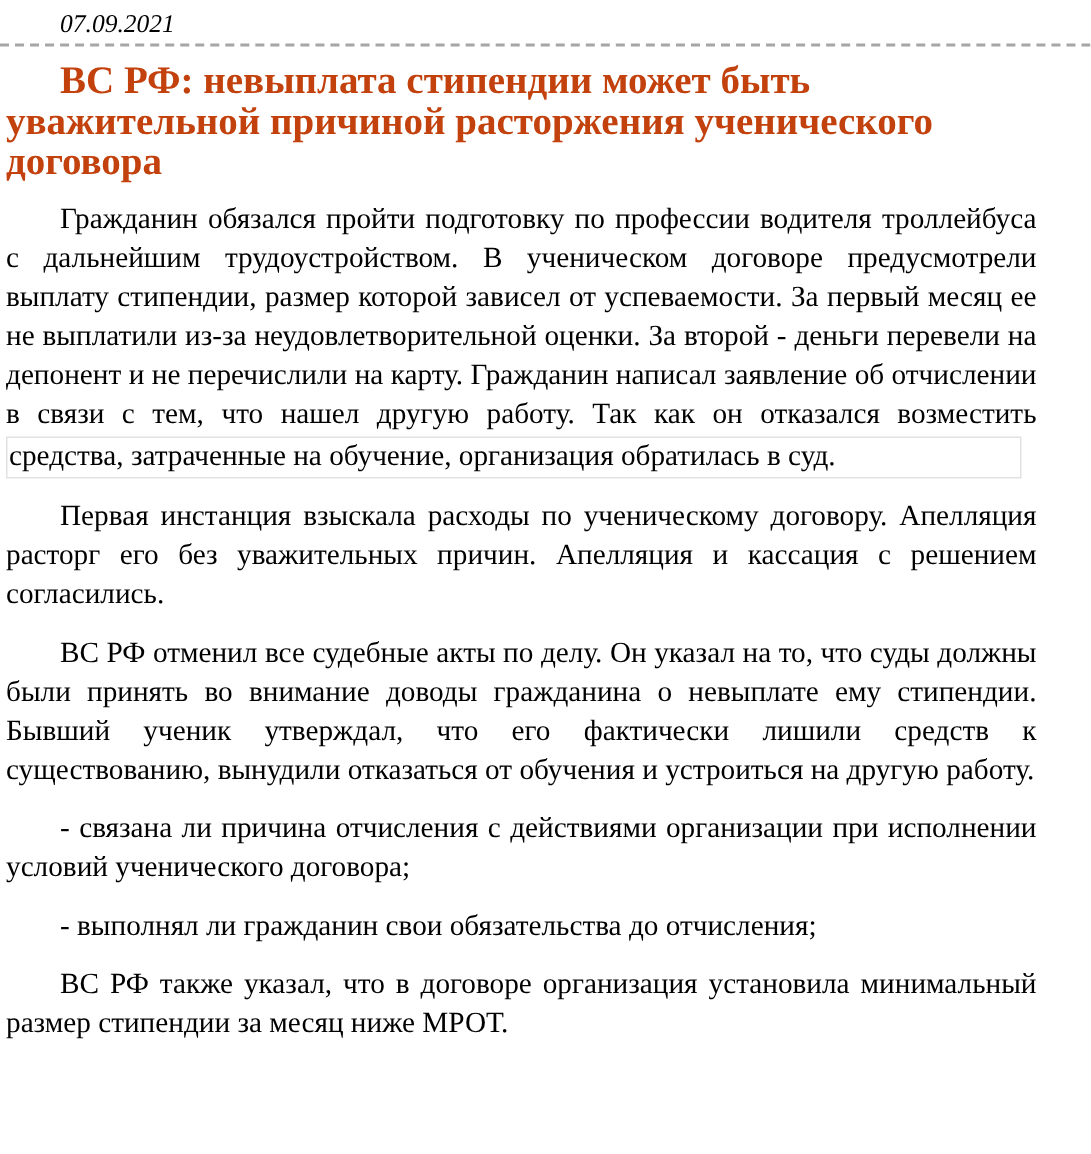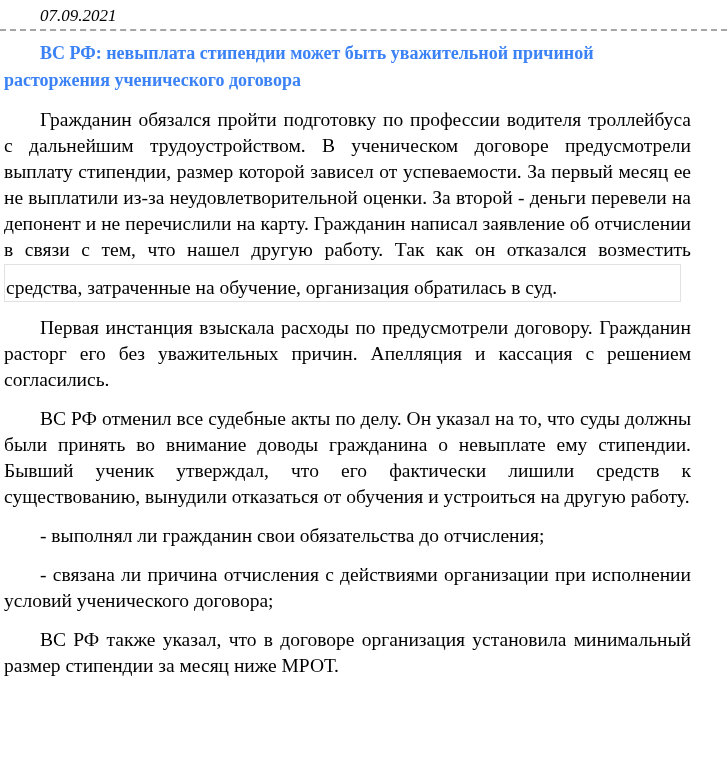--- a/index.html
+++ b/index.html
@@ -25,42 +25,42 @@
   .dashed-divider {
     border: 0;
     border-top: 2px dashed #a6a6a6;
     margin: 0;
     height: 0;
   }
   .content {
     padding: 9px 36px 0 4px;
   }
   .article-title {
-    font-size: 18px;
+    font-size: 26px;
     line-height: 27px;
     font-weight: bold;
-    color: #3b82f6;
+    color: #c2410c;
     text-indent: 36px;
     text-align: left;
     margin: 0 0 13px 0;
   }
   .para {
     margin: 0 0 13px 0;
     text-align: justify;
     text-indent: 36px;
   }
   .para.force-just {
     text-align-last: justify;
     margin-bottom: 0;
   }
   .boxed-line {
     border: 1px solid #e2e2e2;
     background: #ffffff;
     margin: 1px 10px 13px 0;
-    padding: 10px 3px 1px 1px;
+    padding: 0 3px 1px 1px;
     text-align: left;
     line-height: 25px;
   }
 </style>
 </head>
 <body>
 
 <div>
 
   <div class="doc-date">07.09.2021</div>
@@ -68,26 +68,26 @@
   <hr class="dashed-divider">
 
   <div class="content">
 
     <h1 class="article-title">ВС РФ: невыплата стипендии может быть уважительной причиной расторжения ученического договора</h1>
 
     <p class="para force-just">Гражданин обязался пройти подготовку по профессии водителя троллейбуса с дальнейшим трудоустройством. В ученическом договоре предусмотрели выплату стипендии, размер которой зависел от успеваемости. За первый месяц ее не выплатили из-за неудовлетворительной оценки. За второй - деньги перевели на депонент и не перечислили на карту. Гражданин написал заявление об отчислении в связи с тем, что нашел другую работу. Так как он отказался возместить</p>
 
     <div class="boxed-line">средства, затраченные на обучение, организация обратилась в суд.</div>
 
-    <p class="para">Первая инстанция взыскала расходы по предусмотрели договору. Гражданин расторг его без уважительных причин. Апелляция и кассация с решением согласились.</p>
+    <p class="para">Первая инстанция взыскала расходы по ученическому договору. Апелляция расторг его без уважительных причин. Апелляция и кассация с решением согласились.</p>
 
     <p class="para">ВС РФ отменил все судебные акты по делу. Он указал на то, что суды должны были принять во внимание доводы гражданина о невыплате ему стипендии. Бывший ученик утверждал, что его фактически лишили средств к существованию, вынудили отказаться от обучения и устроиться на другую работу.</p>
 
 
+    <p class="para">- связана ли причина отчисления с действиями организации при исполнении условий ученического договора;</p>
+
     <p class="para">- выполнял ли гражданин свои обязательства до отчисления;</p>
-
-    <p class="para">- связана ли причина отчисления с действиями организации при исполнении условий ученического договора;</p>
 
 
     <p class="para">ВС РФ также указал, что в договоре организация установила минимальный размер стипендии за месяц ниже МРОТ.</p>
 
   </div>
 </div>
 
 </body></html>

